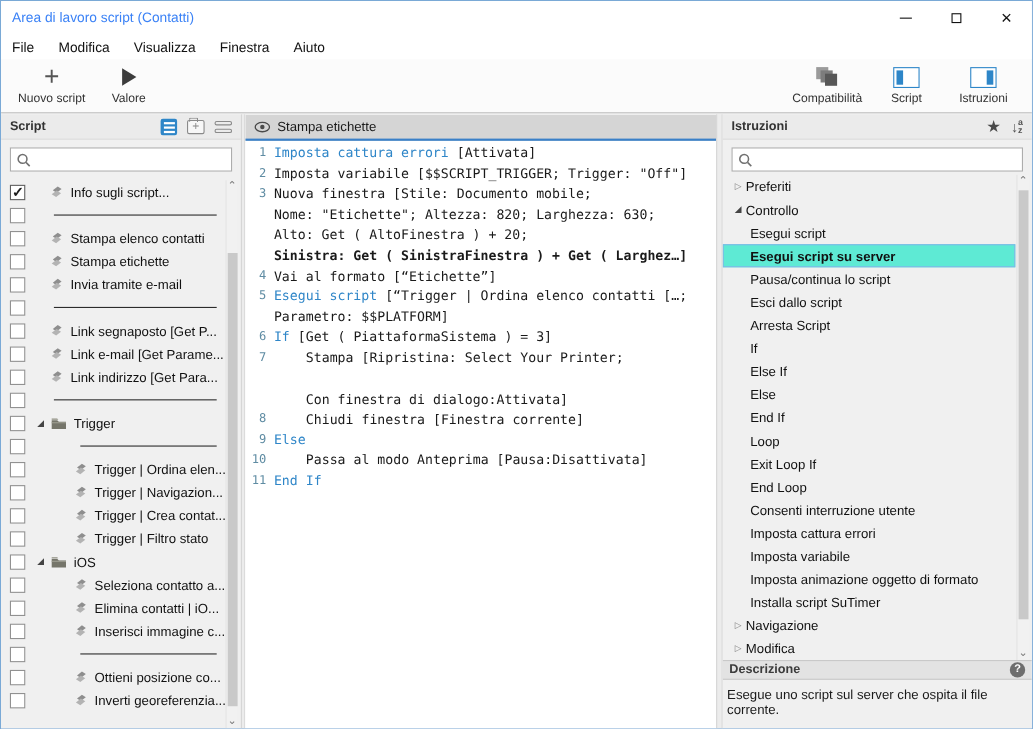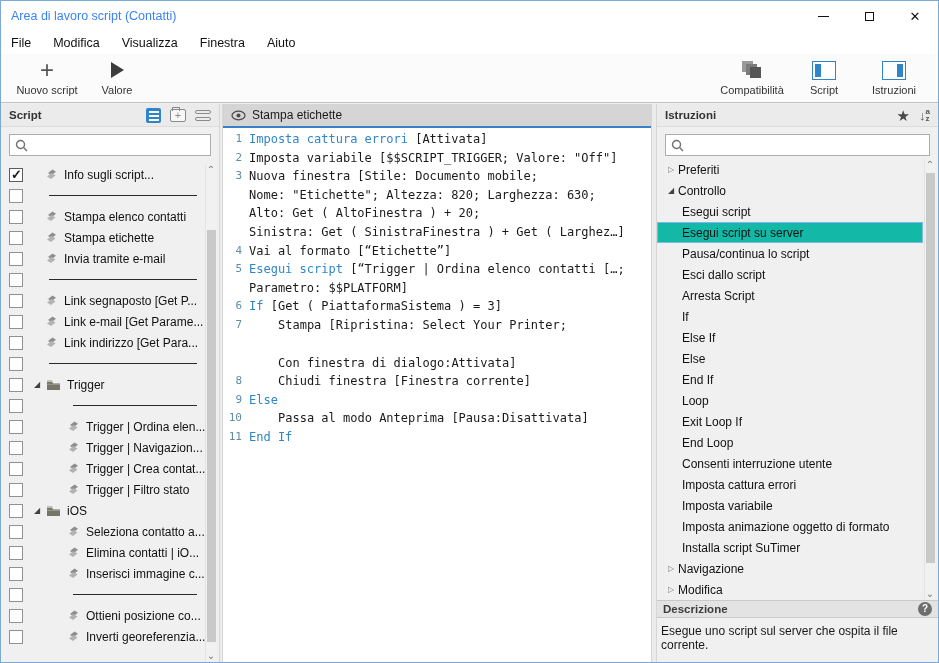--- a/index.html
+++ b/index.html
@@ -86,21 +86,21 @@
   .code-gutter { width:26px; flex:none; text-align:right; padding-right:7px; color:#5f8ca3; font-size:11px; }
   .code-text { color:#1a1a1a; }
   .code-text .kw { color:#2f86c8; }
   
   .tree { position:relative; }
   .trow { height:21px; display:flex; align-items:center; border:1px solid transparent; }
   .trow .tree-marker { width:10px; margin-left:8px; font-size:8px; flex:none; text-align:center; color:#808080; }
   .trow .tree-marker.expanded { color:#444; }
   .trow .t-label { margin-left:2px; font-size:12px; color:#111; white-space:nowrap; }
   .trow.step .t-label { margin-left:24px; }
-  .trow.selected { background:#14b8a6; border-color:#7db9e8; }
+  .trow.selected { background:#5eead4; border-color:#7db9e8;font-weight:bold; }
   .desc-bar { position:absolute; left:0; right:0; height:18px; background:#e3e3e3; border-top:1px solid #c9c9c9; border-bottom:1px solid #c9c9c9; display:flex; align-items:center; padding:0 6px; }
   .desc-bar .db-title { flex:1; font-size:11.5px; font-weight:700; color:#3c3c3c; }
   .icon-help { width:14px; height:14px; border-radius:50%; background:#6e6e6e; color:#fff; font-size:10px; font-weight:700; text-align:center; line-height:14px; }
   .desc-text { position:absolute; left:0; right:0; padding:6px 4px 0 4px; font-size:12px; color:#1a1a1a; }
 </style>
 </head>
 <body>
 
 <div class="titlebar">
   <span class="title-text">Area di lavoro script (Contatti)</span>
@@ -412,25 +412,25 @@
   <div class="panel-center">
     <div class="tabbar">
       <svg width="15" height="11" viewBox="0 0 15 11">
           <ellipse cx="7.5" cy="5.5" rx="6.5" ry="4.3" fill="none" stroke="#4a4a4a" stroke-width="1.2"></ellipse>
           <circle cx="7.5" cy="5.5" r="2" fill="#4a4a4a"></circle>
         </svg>
       <span class="tab-label">Stampa etichette</span>
     </div>
     <div class="code-area" id="code-area">
         <div class="code-row"><span class="code-gutter">1</span><span class="code-text" style="padding-left: 0px;"><span class="kw">Imposta cattura errori </span><span>[Attivata]</span></span></div>
-        <div class="code-row"><span class="code-gutter">2</span><span class="code-text" style="padding-left: 0px;"><span>Imposta variabile [$$SCRIPT_TRIGGER; Valore: "Off"]</span></span></div>
+        <div class="code-row"><span class="code-gutter">2</span><span class="code-text" style="padding-left: 0px;"><span>Imposta variabile [$$SCRIPT_TRIGGER; Trigger: "Off"]</span></span></div>
         <div class="code-row"><span class="code-gutter">3</span><span class="code-text" style="padding-left: 0px;"><span>Nuova finestra [Stile: Documento mobile;</span></span></div>
         <div class="code-row"><span class="code-gutter"></span><span class="code-text" style="padding-left: 0px;"><span>Nome: "Etichette"; Altezza: 820; Larghezza: 630;</span></span></div>
         <div class="code-row"><span class="code-gutter"></span><span class="code-text" style="padding-left: 0px;"><span>Alto: Get ( AltoFinestra ) + 20;</span></span></div>
-        <div class="code-row"><span class="code-gutter"></span><span class="code-text" style="padding-left: 0px;"><span>Sinistra: Get ( SinistraFinestra ) + Get ( Larghez…]</span></span></div>
+        <div class="code-row"><span class="code-gutter"></span><span class="code-text" style="padding-left: 0px; font-weight: bold;"><span>Sinistra: Get ( SinistraFinestra ) + Get ( Larghez…]</span></span></div>
         <div class="code-row"><span class="code-gutter">4</span><span class="code-text" style="padding-left: 0px;"><span>Vai al formato [“Etichette”]</span></span></div>
         <div class="code-row"><span class="code-gutter">5</span><span class="code-text" style="padding-left: 0px;"><span class="kw">Esegui script </span><span>[“Trigger | Ordina elenco contatti […;</span></span></div>
         <div class="code-row"><span class="code-gutter"></span><span class="code-text" style="padding-left: 0px;"><span>Parametro: $$PLATFORM]</span></span></div>
         <div class="code-row"><span class="code-gutter">6</span><span class="code-text" style="padding-left: 0px;"><span class="kw">If </span><span>[Get ( PiattaformaSistema ) = 3]</span></span></div>
         <div class="code-row"><span class="code-gutter">7</span><span class="code-text" style="padding-left: 29px;"><span>Stampa [Ripristina: Select Your Printer;</span></span></div>
         <div class="code-row"><span class="code-gutter"></span><span class="code-text" style="padding-left: 29px; margin-top: 19px;"><span>Con finestra di dialogo:Attivata]</span></span></div>
         <div class="code-row"><span class="code-gutter">8</span><span class="code-text" style="padding-left: 29px;"><span>Chiudi finestra [Finestra corrente]</span></span></div>
         <div class="code-row"><span class="code-gutter">9</span><span class="code-text" style="padding-left: 0px;"><span class="kw">Else</span></span></div>
         <div class="code-row"><span class="code-gutter">10</span><span class="code-text" style="padding-left: 29px;"><span>Passa al modo Anteprima [Pausa:Disattivata]</span></span></div>
         <div class="code-row"><span class="code-gutter">11</span><span class="code-text" style="padding-left: 0px;"><span class="kw">End If</span></span></div>

